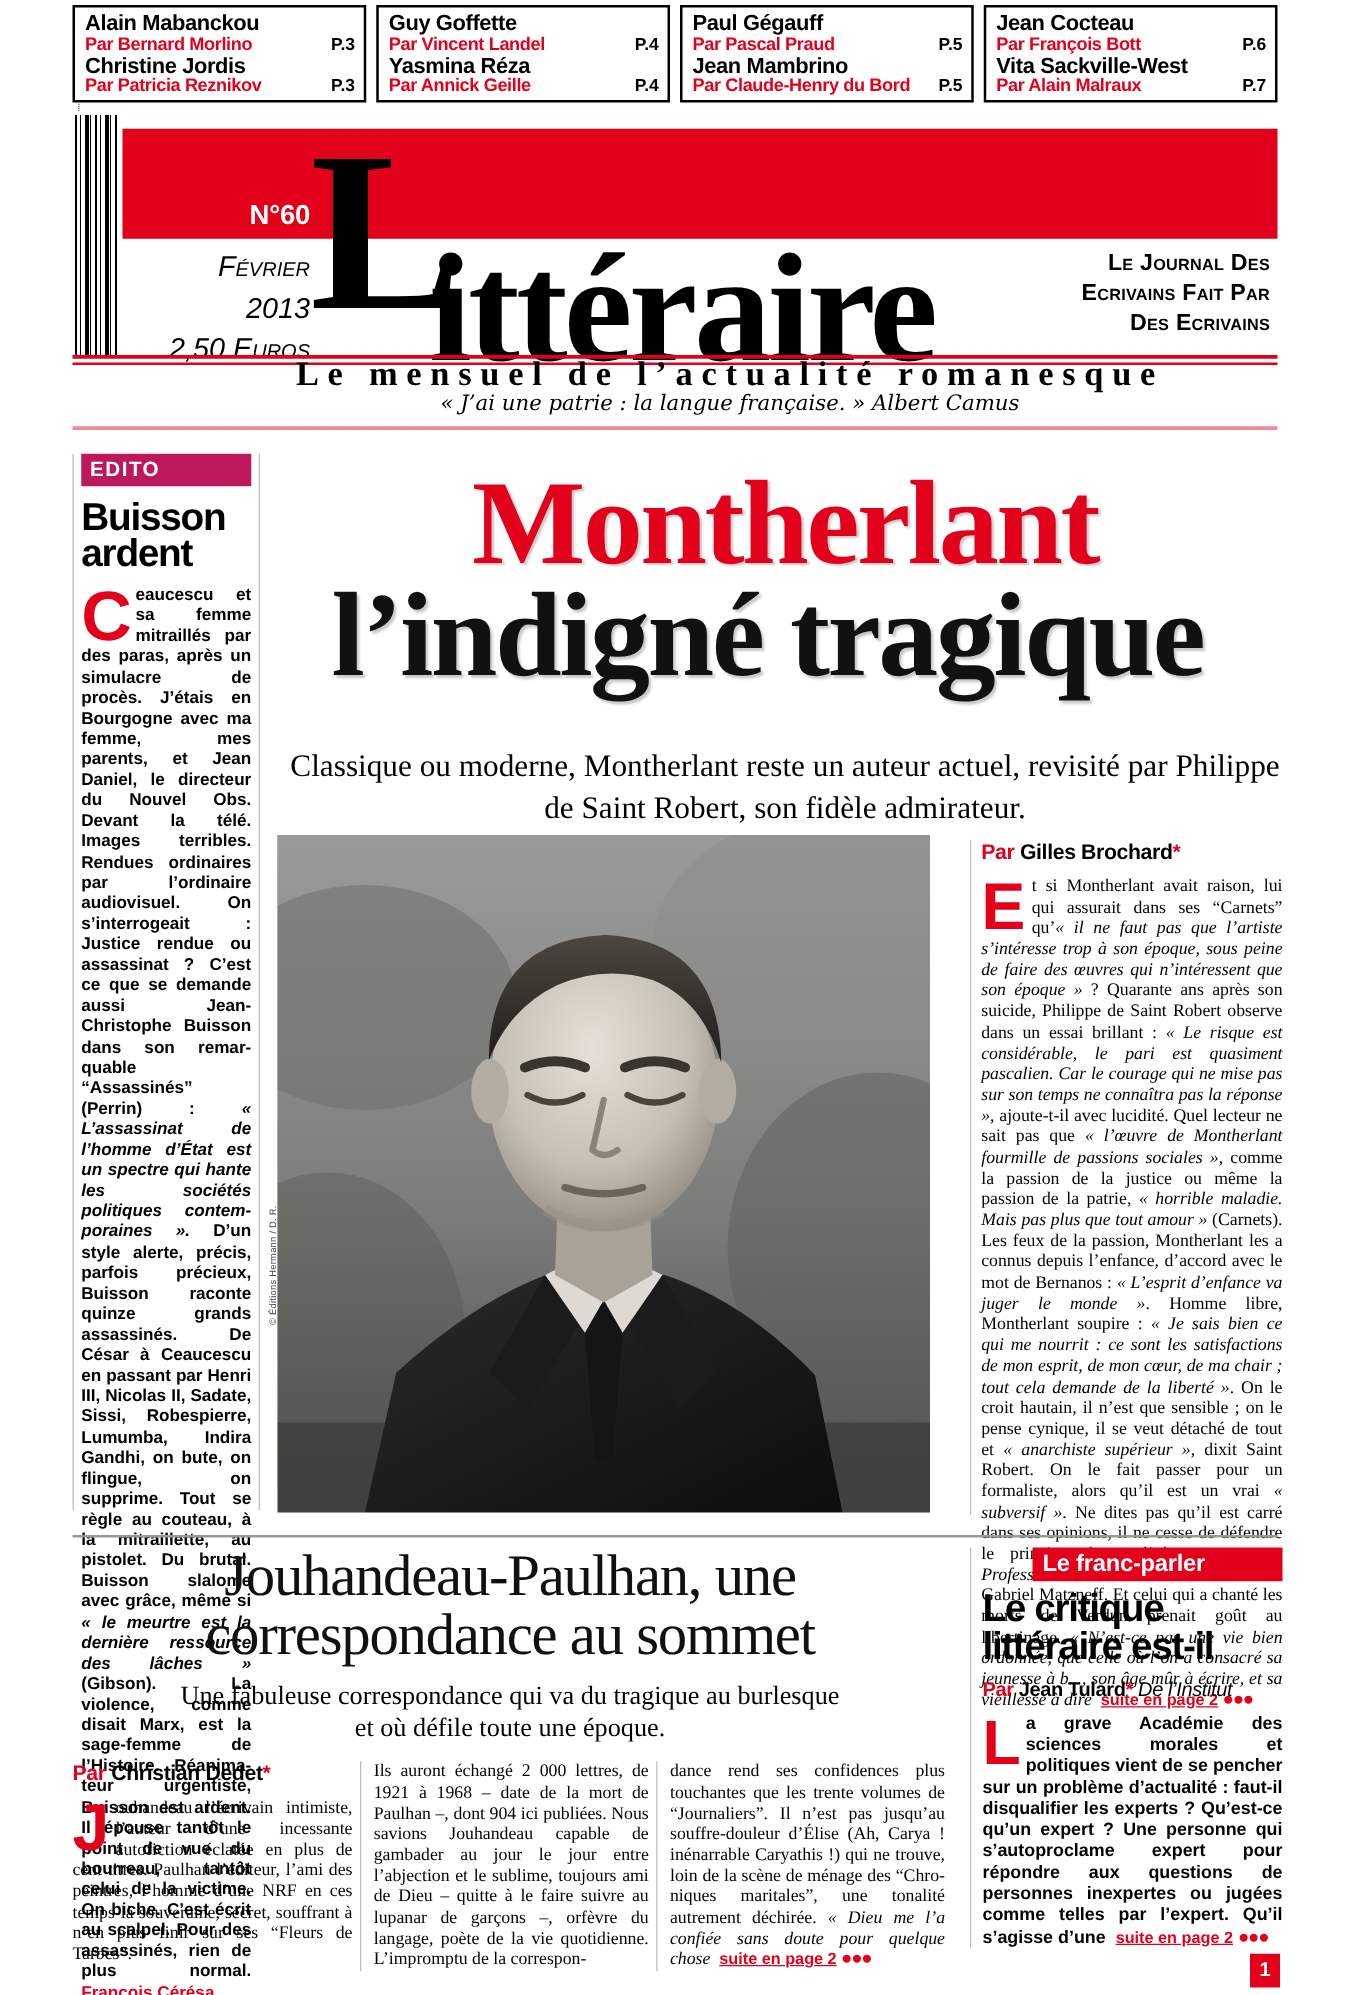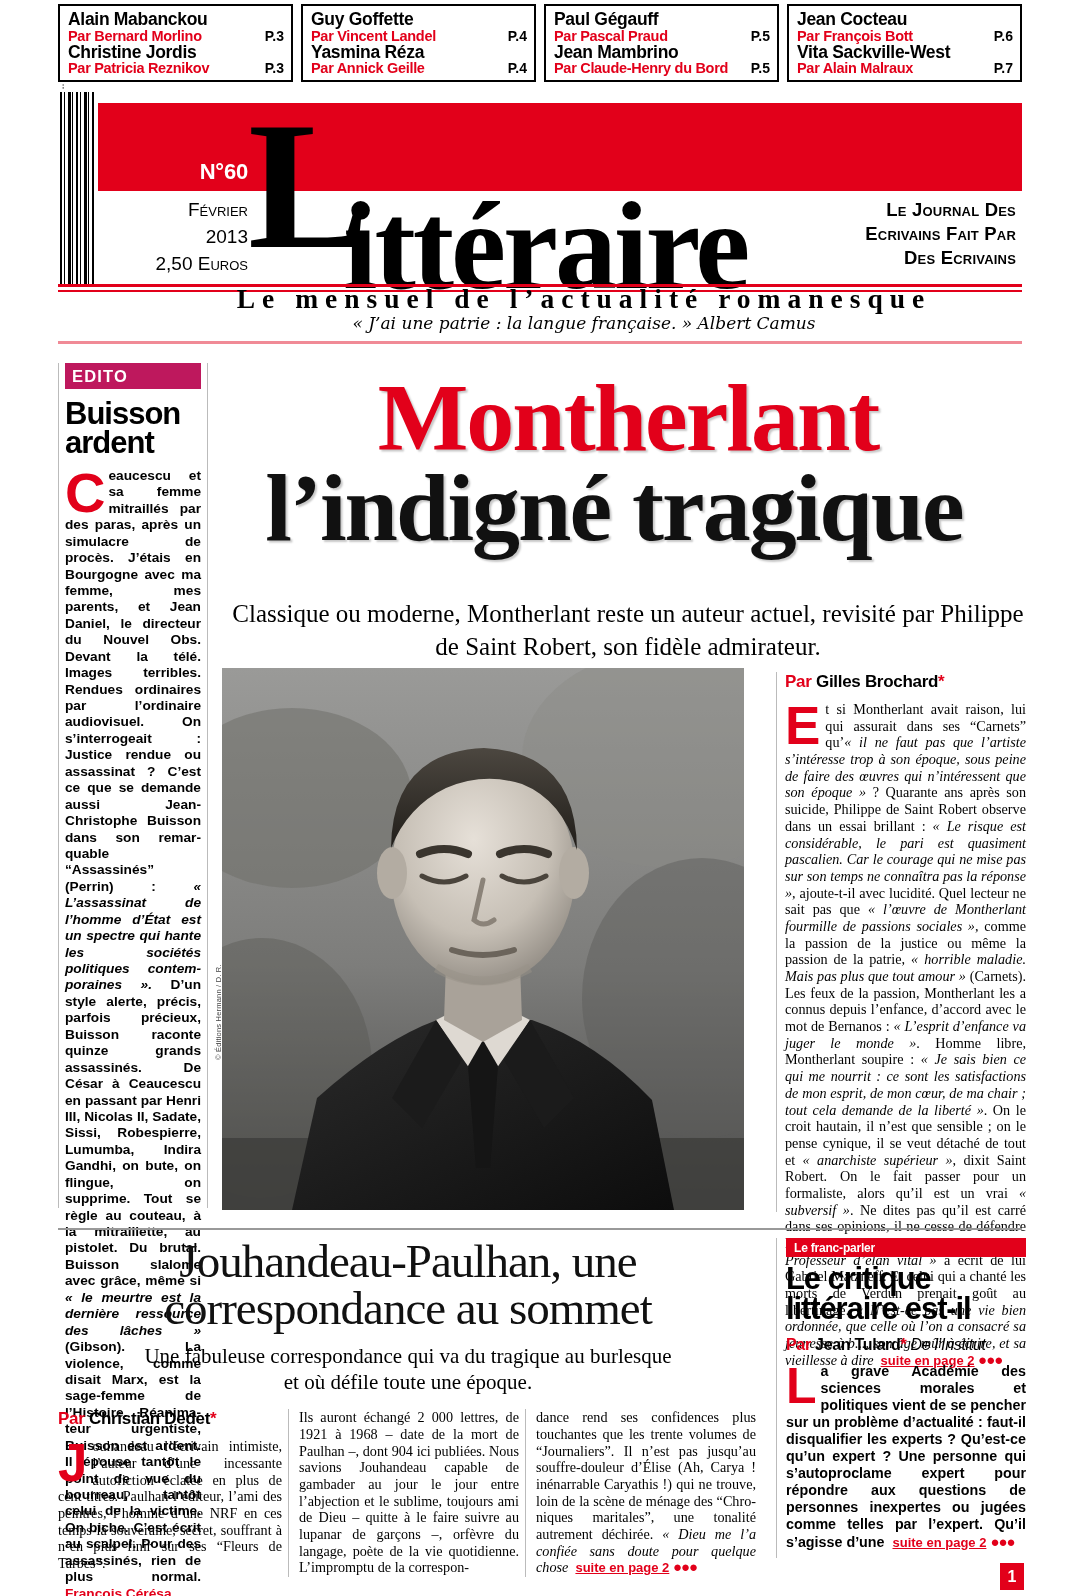--- a/index.html
+++ b/index.html
@@ -41,21 +41,21 @@
 
   
   .masthead { position: absolute; left: 98px; top: 103px; width: 924px; height: 180px; }
   .red-band { position: absolute; left: 0; top: 0; width: 924px; height: 88px;
               background: #e2001a; }
   .mh-issue { position: absolute; left: 20px; top: 56px; width: 130px;
               text-align: right; color: #fff; font-weight: bold; font-size: 22px;
               letter-spacing: -0.2px; }
   .mh-meta { position: absolute; left: 20px; top: 94px; width: 130px; text-align: right;
              line-height: 1.42; color: #000; }
-  .mh-meta div { font-size: 19px; }
+  .mh-meta div { font-size: 23px; font-style: italic; }
   .mh-sc { font-variant: small-caps; }
   .logo-L { position: absolute; left: 150px; top: -8px; font-family: "Liberation Serif", serif;
             font-weight: bold; font-size: 182px; line-height: 1; color: #000;
             letter-spacing: -10px; }
   .logo-litt { position: absolute; left: 245px; top: 82px;
                font-family: "Liberation Serif", serif; font-weight: bold;
                font-size: 124px; line-height: 1; letter-spacing: -3px; color: #000; }
   .mh-tag { position: absolute; right: 6px; top: 95px; width: 196px; text-align: right;
             font-variant: small-caps; font-weight: bold; font-size: 18.5px;
             line-height: 1.30; letter-spacing: 0.2px; }
@@ -127,22 +127,22 @@
            line-height: 1.22; margin-top: 12px; }
   .b-cols { display: flex; gap: 6px; margin-top: 14px; }
   .b-col { width: 224px; }
   .b-col.mid, .b-col.right { border-left: 1.5px solid #bbb; padding-left: 10px; width: 231px; }
   .b-body { font-family: "Liberation Serif", serif; font-size: 14.2px; line-height: 1.175;
             text-align: justify; hyphens: auto; }
   .b-body i { font-style: italic; }
 
   .franc { position: absolute; left: 776px; top: 1238px; width: 250px; height: 320px;
            border-left: 1.5px solid #bbb; padding-left: 9px; }
-  .franc-badge { background: #e2001a; color: #fff; font-weight: bold; font-size: 12px;
-                 padding: 3px 8px 2px; display: block; letter-spacing: -0.2px; }
+  .franc-badge { background: #e2001a; color: #fff; font-weight: bold; font-size: 19px;
+                 padding: 3px 8px 2px; display: block; letter-spacing: -0.2px; margin-left: 40px; }
   .franc-title { font-weight: bold; font-size: 31px; line-height: 0.97; margin-top: 7px;
                  letter-spacing: -1.1px; }
   .franc-by { font-weight: bold; font-size: 16px; margin-top: 12px; letter-spacing: -0.3px; }
   .franc-by .par { color: #e2001a; }
   .franc-by .inst { font-weight: normal; font-style: italic; }
   .franc-body { font-size: 14.3px; line-height: 1.185; text-align: justify;
                 font-weight: bold; margin-top: 9px; hyphens: auto; }
   .dropcap-f { float: left; font-size: 50px; line-height: 0.80; font-weight: bold;
                color: #e2001a; margin: 3px 4px 0 0; }
 

